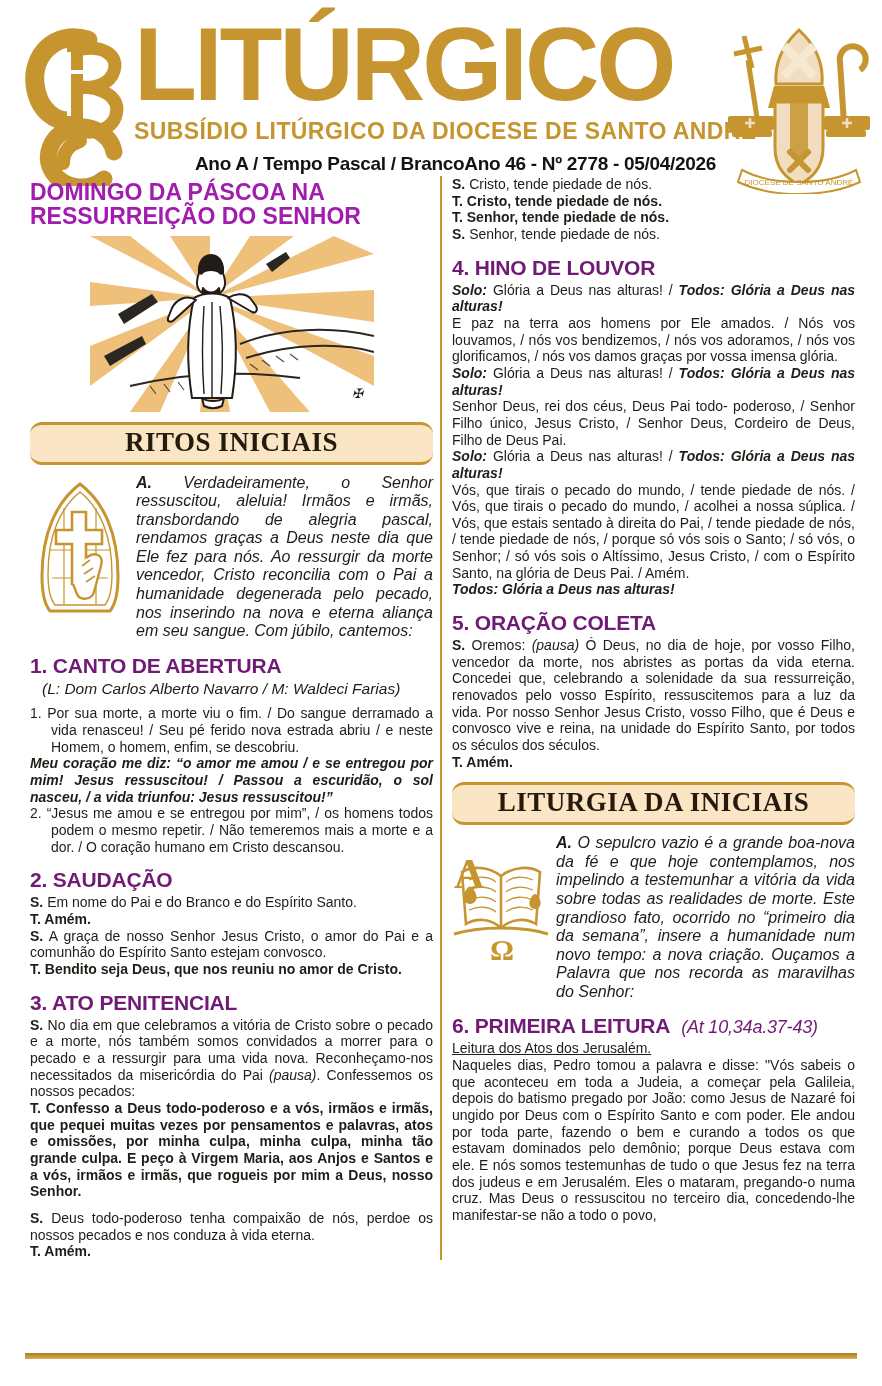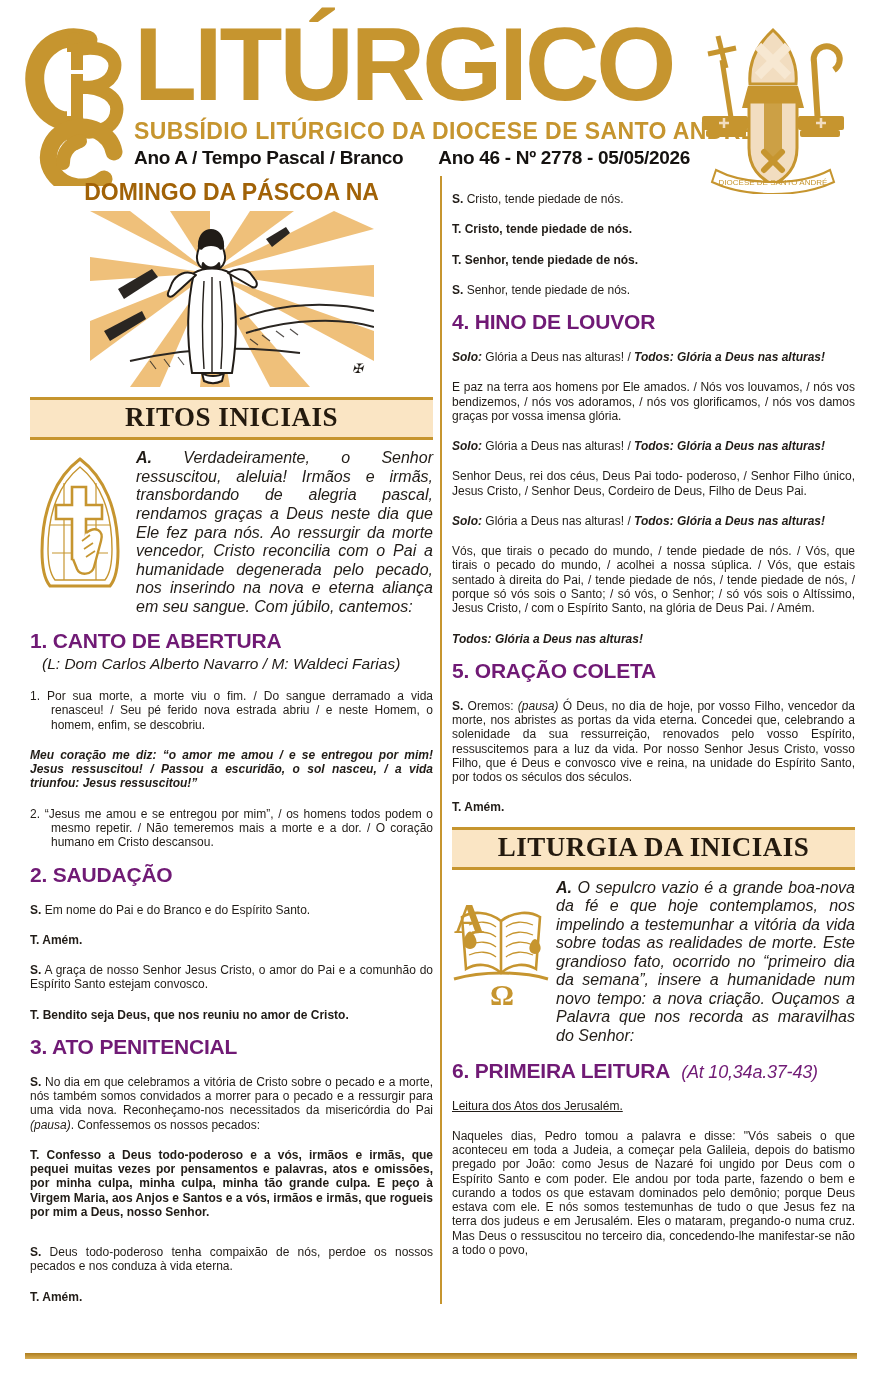--- a/index.html
+++ b/index.html
@@ -2,48 +2,48 @@
 <html><head>
 <meta charset="utf-8">
 <style>
   html,body{margin:0;padding:0;}
   body{
     width:882px;height:1386px;position:relative;overflow:hidden;
     background:#ffffff;color:#211c17;
     font-family:"Liberation Sans",sans-serif;
   }
   
-  .header{display:flex;padding:24px 30px 0 24px;height:168px;box-sizing:border-box;}
+  .header{display:flex;padding:24px 4px 0 24px;height:168px;box-sizing:border-box;}
   .logo-wrap{width:108px;flex:none;}
   .head-mid{flex:1;min-width:0;padding-left:2px;}
   .main-title{
     font-size:103px;font-weight:bold;color:#c6952f;letter-spacing:-3px;
     line-height:0.88;margin-top:-4px;white-space:nowrap;
   }
   .subtitle{font-size:23px;font-weight:bold;color:#c6952f;letter-spacing:0.4px;margin-top:7px;white-space:nowrap;}
-  .info-row{display:flex;justify-content:space-between;font-size:19px;font-weight:bold;color:#151210;margin-top:2px;letter-spacing:-0.3px;}
+  .info-row{display:flex;justify-content:flex-end;font-size:19px;font-weight:bold;color:#151210;margin-top:8px;letter-spacing:-0.3px;}
   .crest-wrap{width:158px;flex:none;margin-left:4px;}
   
   .columns{display:flex;margin:8px 20px 0 30px;}
   .col-left{width:410px;flex:none;padding-right:7px;box-sizing:border-box;}
   .col-right{width:415px;flex:none;border-left:2px solid #c6952f;padding-left:10px;box-sizing:border-box;}
-  .page-title{color:#a16207;font-weight:bold;font-size:23px;text-align:center;line-height:1.06;margin-top:4px;}
+  .page-title{color:#a21caf;font-weight:bold;font-size:23px;text-align:left;line-height:1.06;margin-top:4px;}
   .hero{display:block;margin:7px auto 10px;}
   .banner{
     background:#fae5c4;border-top:3px solid #c6952f;border-bottom:3px solid #c6952f;
     text-align:center;font-family:"Liberation Serif",serif;font-weight:bold;
-    font-size:27px;color:#241a0e;padding:2px 0 4px;letter-spacing:0.5px;
+    font-size:27px;color:#241a0e;padding:2px 0 4px;letter-spacing:0.5px;border-radius:12px;
   }
   .intro{display:flex;margin-top:9px;}
   .intro-icon{flex:none;}
   .intro-text{flex:1;font-style:italic;font-size:16px;line-height:1.16;text-align:justify;}
   .sec-head{color:#701a75;font-weight:bold;font-size:21px;margin:13px 0 2px;letter-spacing:-0.2px;}
   .sec-head .ref{font-weight:normal;font-style:italic;font-size:18px;margin-left:6px;}
   p{margin:0;}
-  .line{font-size:12px;line-height:1.19;margin-top:16px;}
+  .line{font-size:14px;line-height:1.19;}
   .just{text-align:justify;}
   .b{font-weight:bold;}
   .bi{font-weight:bold;font-style:italic;}
   .it{font-style:italic;}
   .hang{padding-left:21px;text-indent:-21px;}
   .credit{font-style:italic;font-size:15.5px;padding-left:12px;line-height:1.15;margin-bottom:8px;}
   .gap{height:10px;}
   .src{text-decoration:underline;}
   .bottom-bar{position:absolute;left:25px;width:832px;top:1353px;height:6px;
     background:linear-gradient(#ad7d1f,#d8ad53);}
@@ -65,21 +65,21 @@
         <line x1="45" y1="28" x2="45" y2="92"></line>
         <line x1="28" y1="48" x2="66" y2="48"></line>
       </g>
     </svg>
   </div>
   <div class="head-mid">
     <div class="main-title">LITÚRGICO</div>
     <div class="subtitle">SUBSÍDIO LITÚRGICO DA DIOCESE DE SANTO ANDRÉ</div>
     <div class="info-row">
       <span>Ano A / Tempo Pascal / Branco</span>
-      <span>Ano 46 - Nº 2778 - 05/05/2026</span>
+      <span>Ano 46 - Nº 2778 - 05/04/2026</span>
     </div>
   </div>
   <div class="crest-wrap">
     <svg width="158" height="170" viewBox="0 0 158 170">
 
       <g stroke="#c6952f" stroke-width="5" fill="none">
         <line x1="38" y1="100" x2="28" y2="36"></line>
         <line x1="14" y1="30" x2="42" y2="24"></line>
         <line x1="24" y1="12" x2="32" y2="44"></line>
       </g>
@@ -117,20 +117,21 @@
       <text x="79" y="161" text-anchor="middle" font-size="8" fill="#c6952f" font-family="Liberation Sans, sans-serif">DIOCESE DE SANTO ANDRÉ</text>
     </svg>
   </div>
 </div>
 
 <div class="columns">
 
   <div class="col-left">
     <div class="page-title">
       <span style="display:block">DOMINGO DA PÁSCOA NA</span>
+      <span style="display:block">RESSURREIÇÃO DO SENHOR</span>
     </div>
 
     <svg class="hero" width="284" height="176" viewBox="0 0 284 176">
       <rect width="284" height="176" fill="#ffffff"></rect>
 
       <g fill="#efc07a">
         <polygon points="120,62 0,0 40,0"></polygon>
         <polygon points="120,62 80,0 120,0"></polygon>
         <polygon points="120,62 160,0 204,0"></polygon>
         <polygon points="120,62 244,0 284,18"></polygon>

